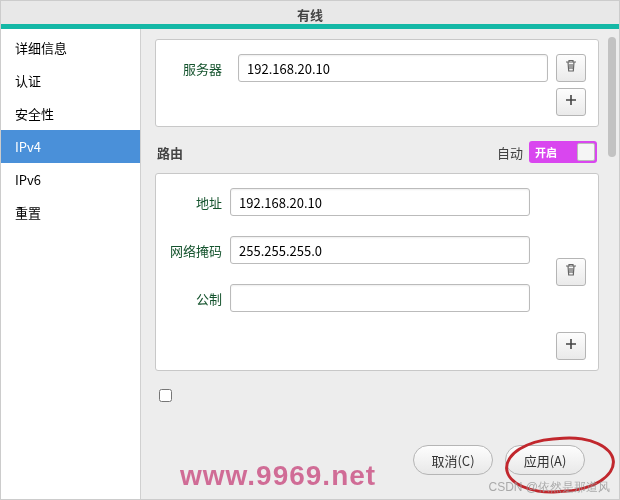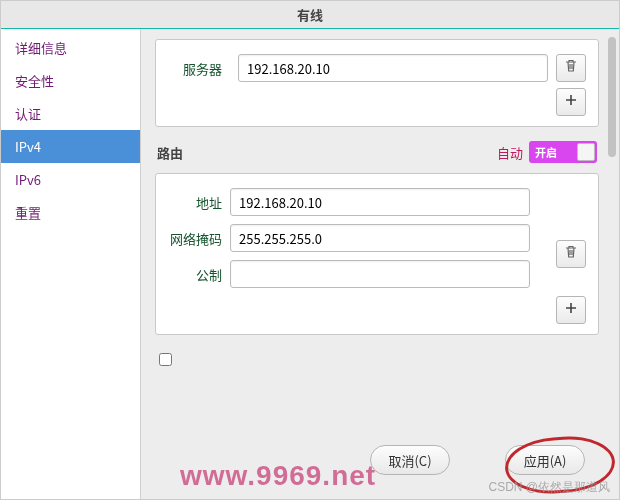--- a/index.html
+++ b/index.html
@@ -1,64 +1,64 @@
 <!DOCTYPE html>
 <html><head>
 <meta charset="utf-8">
 <style>
 * { box-sizing: border-box; margin: 0; padding: 0; font-family: "Noto Sans CJK SC", "WenQuanYi Micro Hei", sans-serif; }
 body { background: #fff; font-size: 13px; color: #333; }
 .window { width: 620px; height: 500px; display: flex; flex-direction: column; background: #ededed; border: 1px solid #ccc; }
-.titlebar { height: 28px; line-height: 28px; text-align: center; background: #e8e8e8; border-bottom: 1px solid #14b8a6; font-weight: bold; color: #444; }
+.titlebar { height: 28px; line-height: 28px; text-align: center; background: #e8e8e8; border-bottom: 5px solid #14b8a6; font-weight: bold; color: #444; }
 .body { flex: 1; display: flex; min-height: 0; }
 .sidebar { width: 140px; background: #fff; border-right: 1px solid #d0d0d0; padding-top: 2px; }
-.sidebar-item { padding: 7px 14px; cursor: pointer; color: #701a75; }
+.sidebar-item { padding: 7px 14px; cursor: pointer; color: #000000; }
 .sidebar-item.selected { background: #4a90d9; color: #fff; }
 .content { flex: 1; display: flex; flex-direction: column; padding: 10px 20px 12px 14px; min-height: 0; position: relative; }
 .scroll { flex: 1; overflow: hidden; }
 .group { background: #fff; border: 1px solid #c8c8c8; border-radius: 3px; padding: 14px 12px 10px 12px; margin-bottom: 10px; position: relative; }
-.row { display: flex; align-items: center; margin-bottom: 8px; }
+.row { display: flex; align-items: center; margin-bottom: 20px; }
 .row:last-of-type { margin-bottom: 0; }
 .rowlabel { width: 62px; text-align: right; padding-right: 8px; color: #14532d; }
 input[type=text] { flex: 1; height: 28px; padding: 0 8px; border: 1px solid #bbb; border-radius: 3px; background: #fff; font-size: 13px; box-shadow: inset 0 1px 2px rgba(0,0,0,0.07); }
 input[type=text].focus { border-color: #4a90d9; box-shadow: 0 0 0 1px #4a90d9, inset 0 1px 2px rgba(0,0,0,0.05); }
 .iconbtn { width: 30px; height: 28px; border: 1px solid #b5b5b5; border-radius: 3px; background: linear-gradient(#fdfdfd,#eaeaea); display: flex; align-items: center; justify-content: center; cursor: pointer; color: #555; }
 .server-row { display: flex; align-items: center; gap: 8px; }
 .plusrow { display: flex; justify-content: flex-end; margin-top: 6px; }
 .section-header { display: flex; align-items: center; margin: 14px 2px 10px 2px; font-weight: bold; color: #444; }
 .section-header .sp { flex: 1; }
-.auto-label { font-weight: normal; color: #be185d; margin-right: 6px; }
+.auto-label { font-weight: normal; color: #404040; margin-right: 6px; }
 .switch { width: 68px; height: 22px; border-radius: 3px; background: #d946ef; position: relative; display: inline-flex; align-items: center; color: #fff; font-size: 11px; justify-content: flex-start; padding-left: 6px; cursor: pointer; }
 .switch .knob { position: absolute; right: 2px; top: 2px; width: 18px; height: 18px; background: #f5f5f5; border-radius: 2px; border: 1px solid #bbb; }
 .routes { position: relative; }
 .trash-side { position: absolute; right: 12px; top: 50%; transform: translateY(-50%); }
 .routes .row input { max-width: 300px; }
 .chk-row { display: flex; align-items: center; gap: 6px; padding: 8px 4px; color: #555; }
 .footer { display: flex; justify-content: flex-end; gap: 12px; padding: 10px 14px 12px 0; }
-.btn { min-width: 80px; height: 30px; padding: 0 14px; border: 1px solid #b5b5b5; border-radius: 15px; background: linear-gradient(#fdfdfd,#e8e8e8); cursor: pointer; color: #333; font-size: 13px; margin-left: 43px; }
+.btn { min-width: 80px; height: 30px; padding: 0 14px; border: 1px solid #b5b5b5; border-radius: 15px; background: linear-gradient(#fdfdfd,#e8e8e8); cursor: pointer; color: #333; font-size: 13px; }
 .scrollbar-fake { position: absolute; right: 2px; top: 0; bottom: 0; width: 10px; background: transparent; }
 .scrollbar-fake .thumb { position: absolute; top: 8px; width: 8px; left: 1px; height: 120px; background: #c2c2c2; border-radius: 4px; }
 .watermark { position: absolute; pointer-events: none; font-family: Arial, sans-serif; opacity: 0.8; }
 .wm-green { left: 180px; bottom: 8px; color: #be185d; font-size: 28px; letter-spacing: 1px; font-weight: bold; opacity: 0.6; }
 .wm-grey { right: 10px; bottom: 4px; color: #999; font-size: 12px; }
 .handmark { position: absolute; pointer-events: none; border: 3px solid #c1272d; border-radius: 50%/55%; }
 .mark-apply { right: 4px; bottom: 6px; width: 110px; height: 56px; transform: rotate(-4deg); }
 svg { width: 16px; height: 16px; }
 </style>
 </head>
 <body>
 
 <div class="window">
   <div class="titlebar">有线</div>
   <div class="body">
 
     <div class="sidebar">
       <div class="sidebar-item">详细信息</div>
+      <div class="sidebar-item">认证</div>
       <div class="sidebar-item">安全性</div>
-      <div class="sidebar-item">认证</div>
       <div class="sidebar-item selected">IPv4</div>
       <div class="sidebar-item">IPv6</div>
       <div class="sidebar-item">重置</div>
     </div>
 
     <div class="content">
       <div class="scroll">
 
         <div class="group">
           <div class="server-row">

